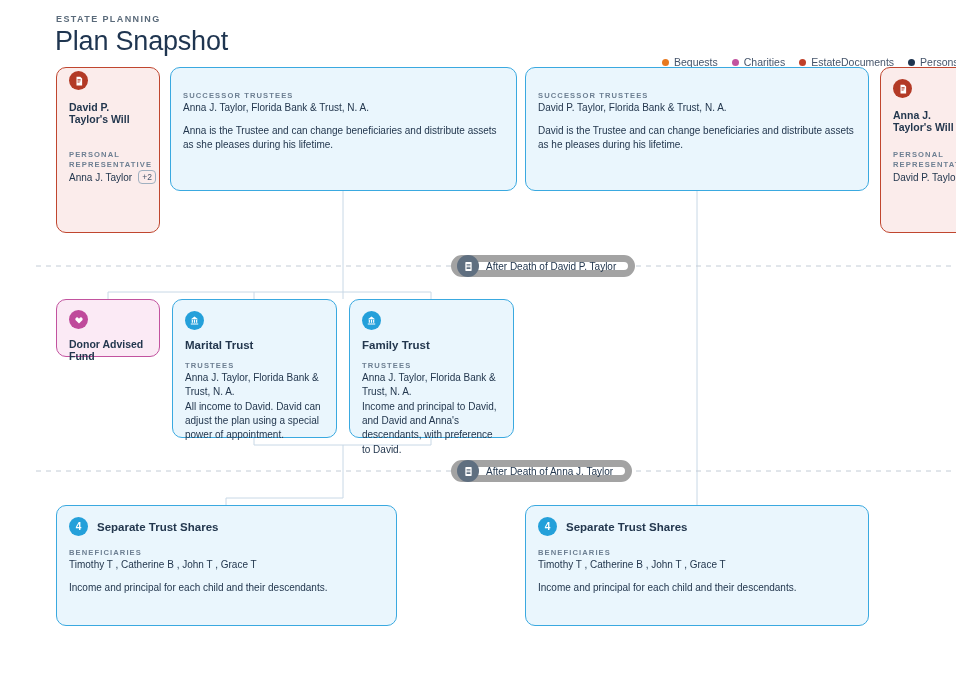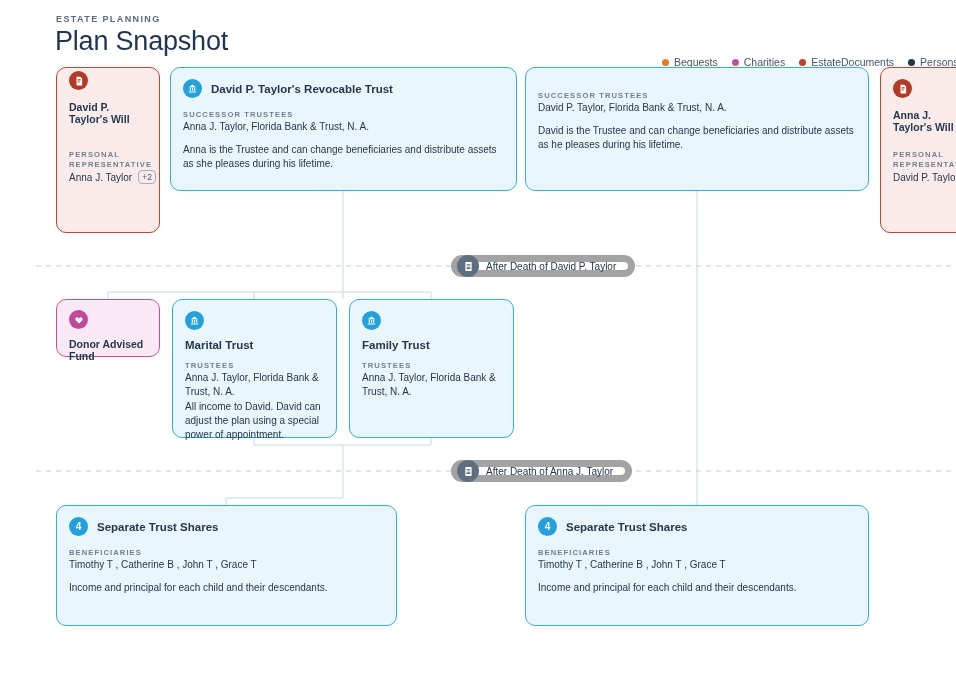--- a/index.html
+++ b/index.html
@@ -151,28 +151,20 @@
       <div class="kicker" style="line-height:1.25;">PERSONAL REPRESENTATIVE</div>
       <div class="pr-name">
         <span>Anna J. Taylor</span>
         <span class="plus">+2</span>
       </div>
     </div>
   </div>
 
   <div class="card card-trust" style="left:134px; top:67px; width:347px; height:124px;">
     <div style="padding:11px 14px 0 12px;">
-      <div class="rowhead">
-        <div class="badge b-trust">
-          <svg width="11" height="11" viewBox="0 0 16 16">
-              <path fill="#fff" d="M8 2.2 13.2 6H2.8zM4 7h1.7v4.4H4zm3.1 0h1.8v4.4H7.1zm3.2 0H12v4.4h-1.7zM2.6 12.3h10.8v1.5H2.6z"></path>
-            </svg>
-        </div>
-        <div class="card-title">David P. Taylor's Revocable Trust</div>
-      </div>
       <div style="margin-top:12px;">
         <div class="kicker">SUCCESSOR TRUSTEES</div>
         <div class="kline">Anna J. Taylor, Florida Bank &amp; Trust, N. A.</div>
         <div class="desc">Anna is the Trustee and can change beneficiaries and distribute assets as she pleases during his lifetime.</div>
       </div>
     </div>
   </div>
 
   <div class="card card-trust" style="left:489px; top:67px; width:344px; height:124px;">
     <div style="padding:11px 14px 0 12px;">
@@ -244,20 +236,21 @@
     <div style="padding:11px 12px 0 12px;">
       <div class="badge b-trust">
         <svg width="11" height="11" viewBox="0 0 16 16">
             <path fill="#fff" d="M8 2.2 13.2 6H2.8zM4 7h1.7v4.4H4zm3.1 0h1.8v4.4H7.1zm3.2 0H12v4.4h-1.7zM2.6 12.3h10.8v1.5H2.6z"></path>
           </svg>
       </div>
       <div class="card-title" style="margin-top:9px;">Family Trust</div>
       <div style="margin-top:10px;">
         <div class="kicker">TRUSTEES</div>
         <div class="kline">Anna J. Taylor, Florida Bank &amp; Trust, N. A.</div>
+        <div class="desc" style="margin-top:2px;">Income and principal to David, and David and Anna's descendants, with preference to David.</div>
       </div>
     </div>
   </div>
 
   <div class="pill" style="left:415px; top:460px;">
     <span class="pill-ico">
       <svg width="11" height="11" viewBox="0 0 16 16">
           <rect x="3.4" y="1.6" width="9.2" height="12.8" rx="1" fill="#fff"></rect>
           <path fill="#5f6f80" d="M5.2 4.2h5.6v1.1H5.2zm0 2.4h5.6v1.1H5.2zm0 2.4h5.6v2.6H5.2z"></path>
         </svg>

